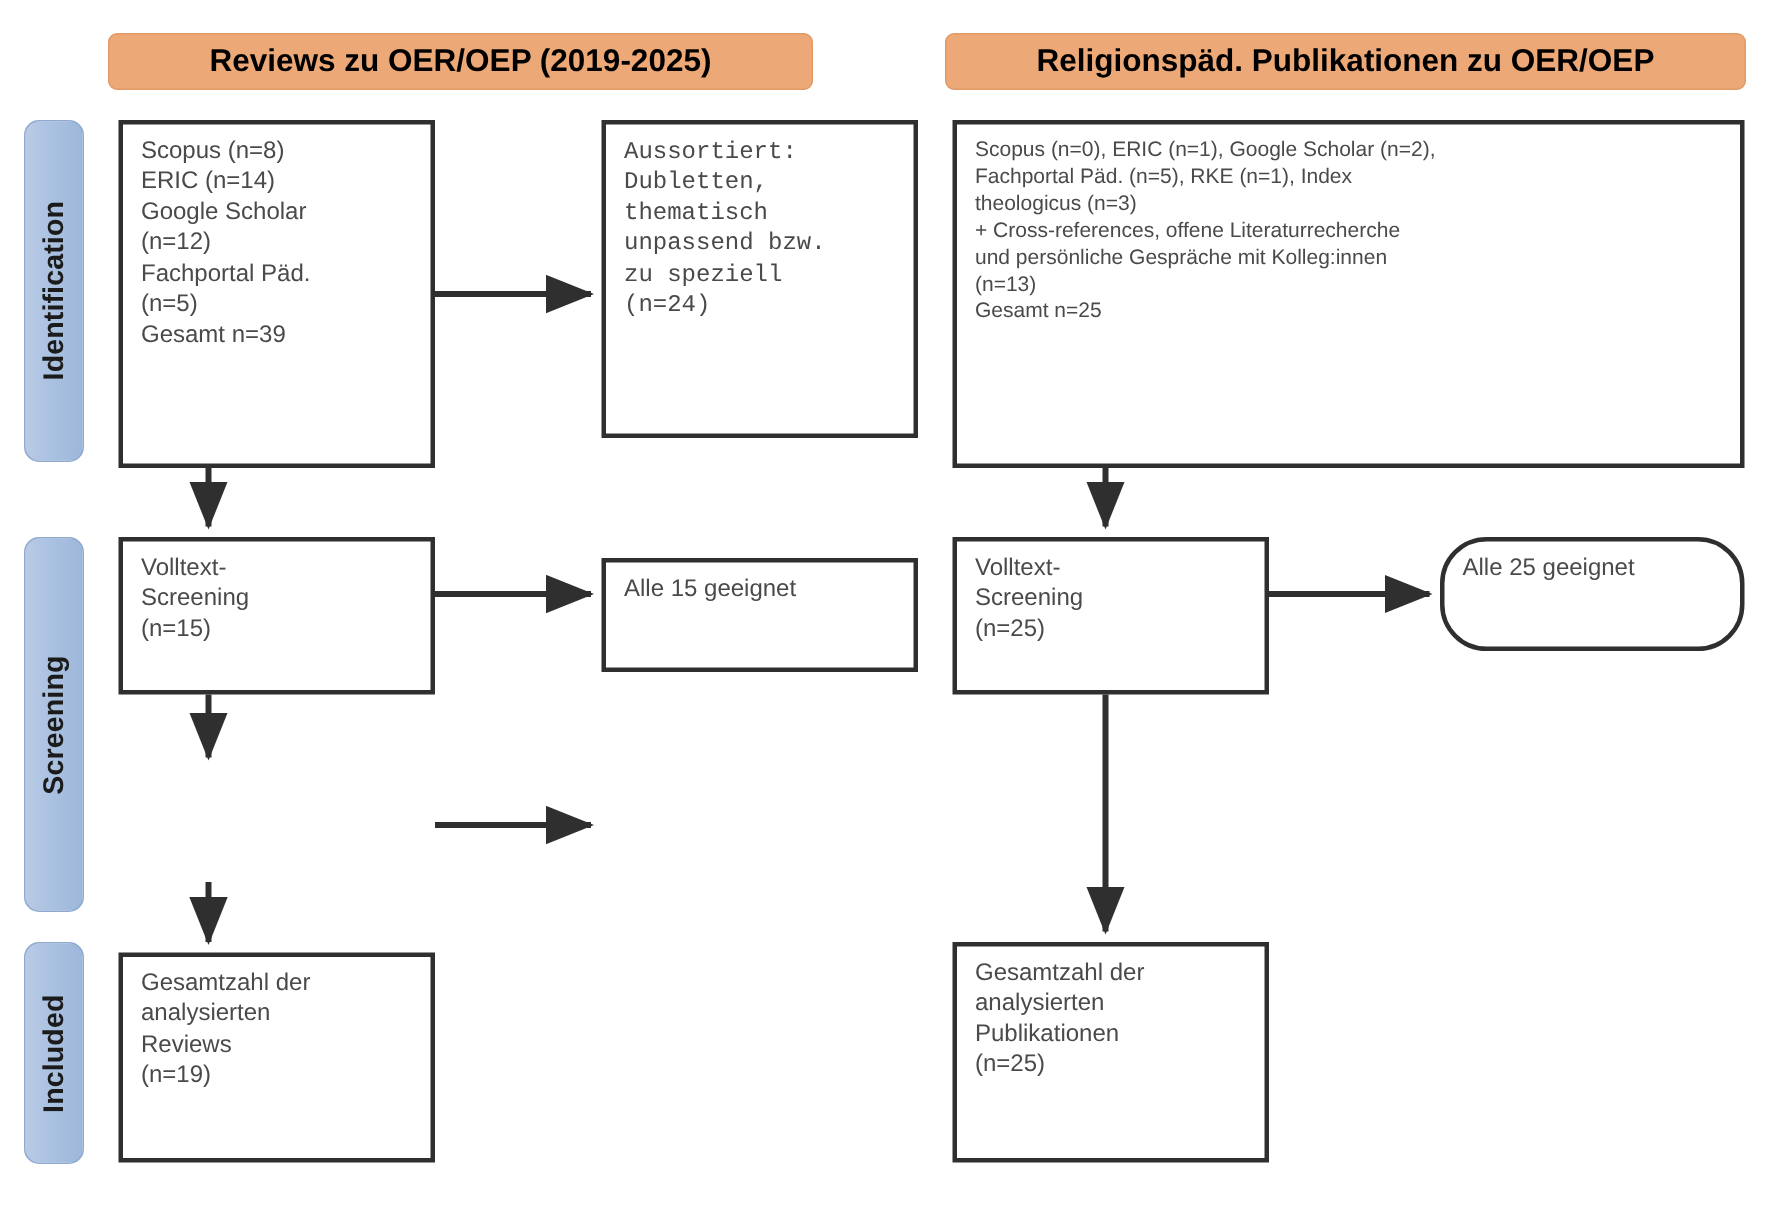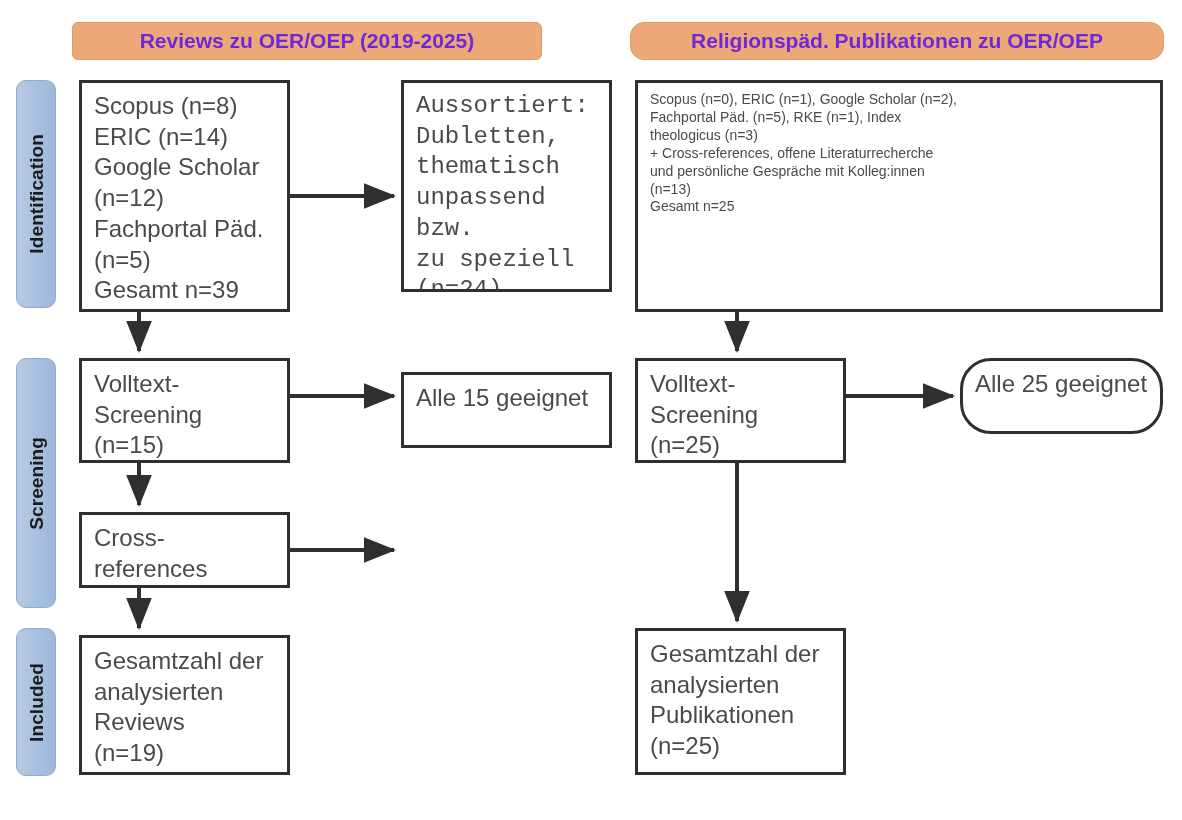--- a/index.html
+++ b/index.html
@@ -38,37 +38,37 @@
     white-space: nowrap;
     line-height: 1;
   }
   
   .col-header {
     position: absolute;
     box-sizing: border-box;
     background: #eda877;
     border: 1px solid #e09a66;
     border-radius: 6px;
-    color: #6d28d9;
+    color: #000000;
     font-weight: bold;
     font-size: 21px;
     display: flex;
     align-items: center;
     justify-content: center;
     text-align: center;
     white-space: nowrap;
   }
   
   .node {
     position: absolute;
     box-sizing: border-box;
     background: #ffffff;
     border: 3px solid #2f2f2f;
     color: #4a4a4a;
-    font-size: 24px;
+    font-size: 16px;
     line-height: 1.28;
     padding: 8px 10px 6px 12px;
     white-space: pre-line;
     overflow: hidden;
   }
   
   #connectors {
     position: absolute;
     left: 0;
     top: 0;
@@ -77,21 +77,21 @@
     pointer-events: none;
   }
 </style>
 </head>
 <body>
 
 <div id="stage">
 
   <div class="col-header" style="left:72px; top:22px; width:470px; height:38px;">Reviews zu OER/OEP (2019-2025)</div>
 
-  <div class="col-header" style="left:630px; top:22px; width:534px; height:38px;border-radius:14px;">Religionspäd. Publikationen zu OER/OEP</div>
+  <div class="col-header" style="left:630px; top:22px; width:534px; height:38px;">Religionspäd. Publikationen zu OER/OEP</div>
 
   <div class="stage-label" style="left:16px; top:80px; width:40px; height:228px;">
     <span class="vtext">Identification</span>
   </div>
 
   <div class="stage-label" style="left:16px; top:358px; width:40px; height:250px;">
     <span class="vtext">Screening</span>
   </div>
 
   <div class="stage-label" style="left:16px; top:628px; width:40px; height:148px;">
@@ -126,22 +126,20 @@
 (n=15)</div>
 
   <div class="node" style="left:401px; top:372px; width:211px; height:76px; display:flex; align-items:flex-start;">Alle 15 geeignet</div>
 
   <div class="node" style="left:635px; top:358px; width:211px; height:105px;">Volltext-
 Screening
 (n=25)</div>
 
   <div class="node" style="left:960px; top:358px; width:203px; height:76px; display:flex; align-items:flex-start;border-radius:31px;">Alle 25 geeignet</div>
 
-  <div class="node" style="left:79px; top:512px; width:211px; height:76px;">Cross-references
-(n=4)</div>
 
 
   <div class="node" style="left:79px; top:635px; width:211px; height:140px;">Gesamtzahl der
 analysierten
 Reviews
 (n=19)</div>
 
   <div class="node" style="left:635px; top:628px; width:211px; height:147px;">Gesamtzahl der
 analysierten
 Publikationen

